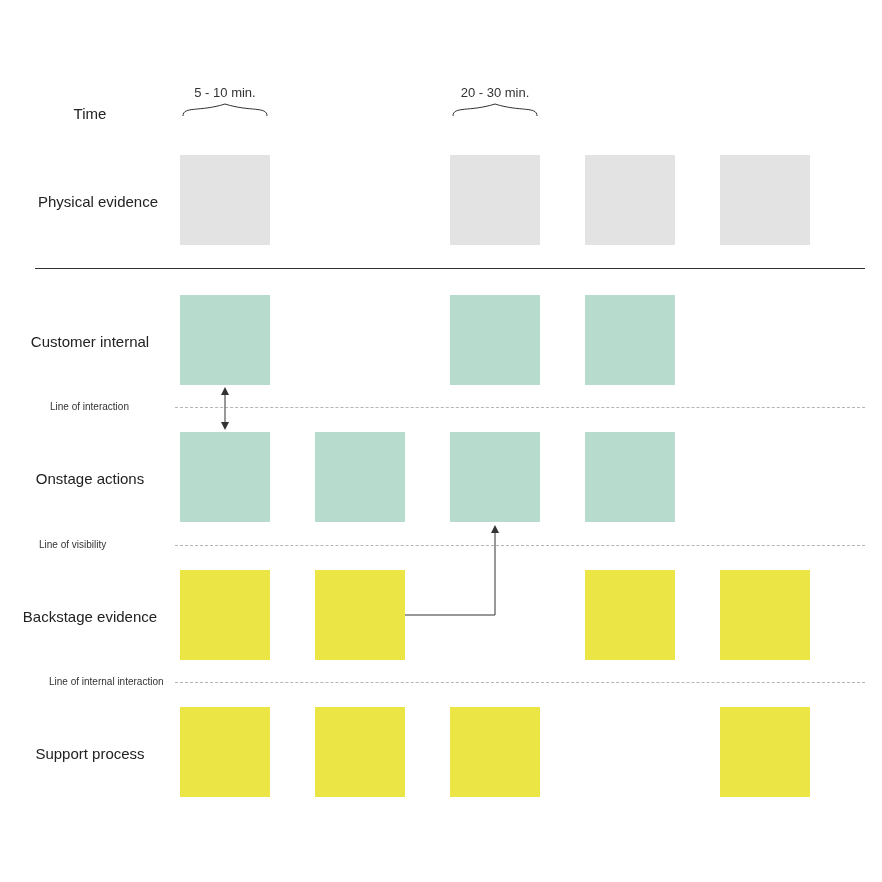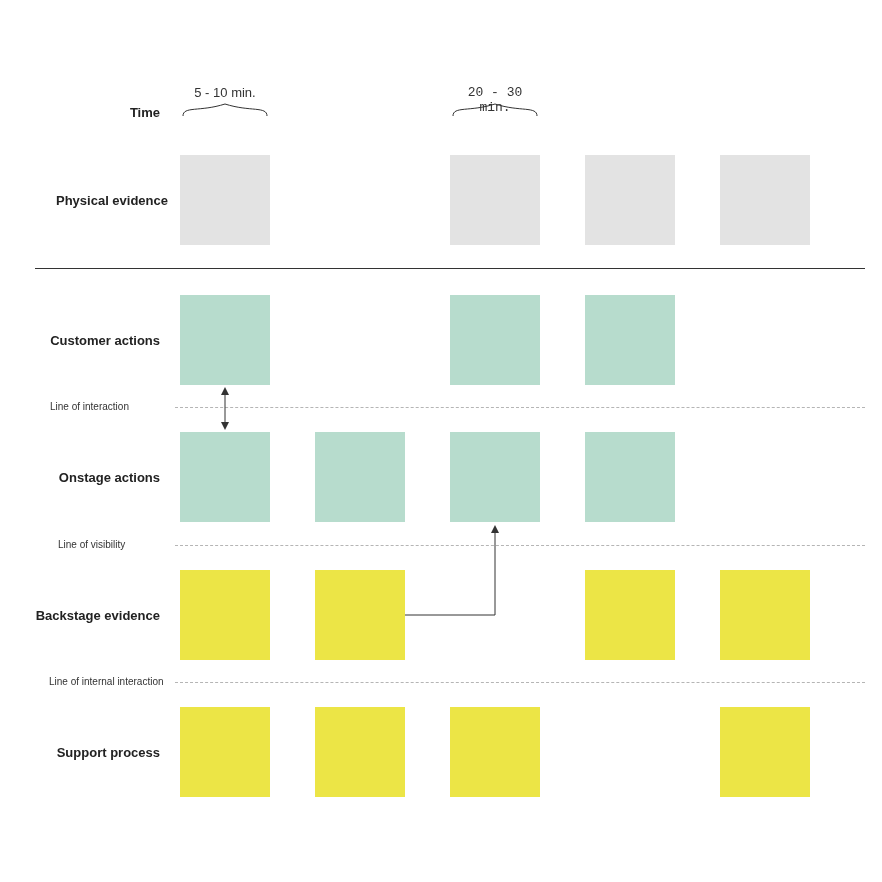--- a/index.html
+++ b/index.html
@@ -10,23 +10,23 @@
     color: #222;
   }
   .canvas {
     position: relative;
     width: 882px;
     height: 882px;
     overflow: hidden;
   }
   .row-label {
     position: absolute;
-    font-size: 13px;
-    font-weight: 700;
-    text-align: right;
+    font-size: 15px;
+    font-weight: 400;
+    text-align: center;
     width: 140px;
   }
   .line-label {
     position: absolute;
     font-size: 10px;
     font-weight: 400;
     color: #333;
     text-align: left;
     width: 160px;
   }
@@ -77,34 +77,34 @@
   }
 </style>
 </head>
 <body>
 
 <div class="canvas">
 
   <div class="row-label" style="left:20px; top:105px;">Time</div>
 
   <div class="time-label" style="left:180px; top:85px;">5 - 10 min.</div>
-  <div class="time-label" style="left:450px; top:85px;font-family:Liberation Mono, monospace;">20 - 30 min.</div>
+  <div class="time-label" style="left:450px; top:85px;">20 - 30 min.</div>
 
   <div class="row-label" style="left:28px; top:193px;">Physical evidence</div>
-  <div class="row-label" style="left:20px; top:333px;">Customer actions</div>
+  <div class="row-label" style="left:20px; top:333px;">Customer internal</div>
   <div class="row-label" style="left:20px; top:470px;">Onstage actions</div>
   <div class="row-label" style="left:20px; top:608px;">Backstage evidence</div>
   <div class="row-label" style="left:20px; top:745px;">Support process</div>
 
   <div class="solid-line" style="left:35px; top:268px; width:830px;"></div>
 
   <div class="line-label" style="left:50px; top:401px;">Line of interaction</div>
   <div class="dashed-line" style="left:175px; top:407px; width:690px;"></div>
 
-  <div class="line-label" style="left:58px; top:539px;">Line of visibility</div>
+  <div class="line-label" style="left:39px; top:539px;">Line of visibility</div>
   <div class="dashed-line" style="left:175px; top:545px; width:690px;"></div>
 
   <div class="line-label" style="left:49px; top:676px;">Line of internal interaction</div>
   <div class="dashed-line" style="left:175px; top:682px; width:690px;"></div>
 
   <div class="note note-gray" style="left:180px; top:155px;"></div>
   <div class="note note-gray" style="left:450px; top:155px;"></div>
   <div class="note note-gray" style="left:585px; top:155px;"></div>
   <div class="note note-gray" style="left:720px; top:155px;"></div>
 

